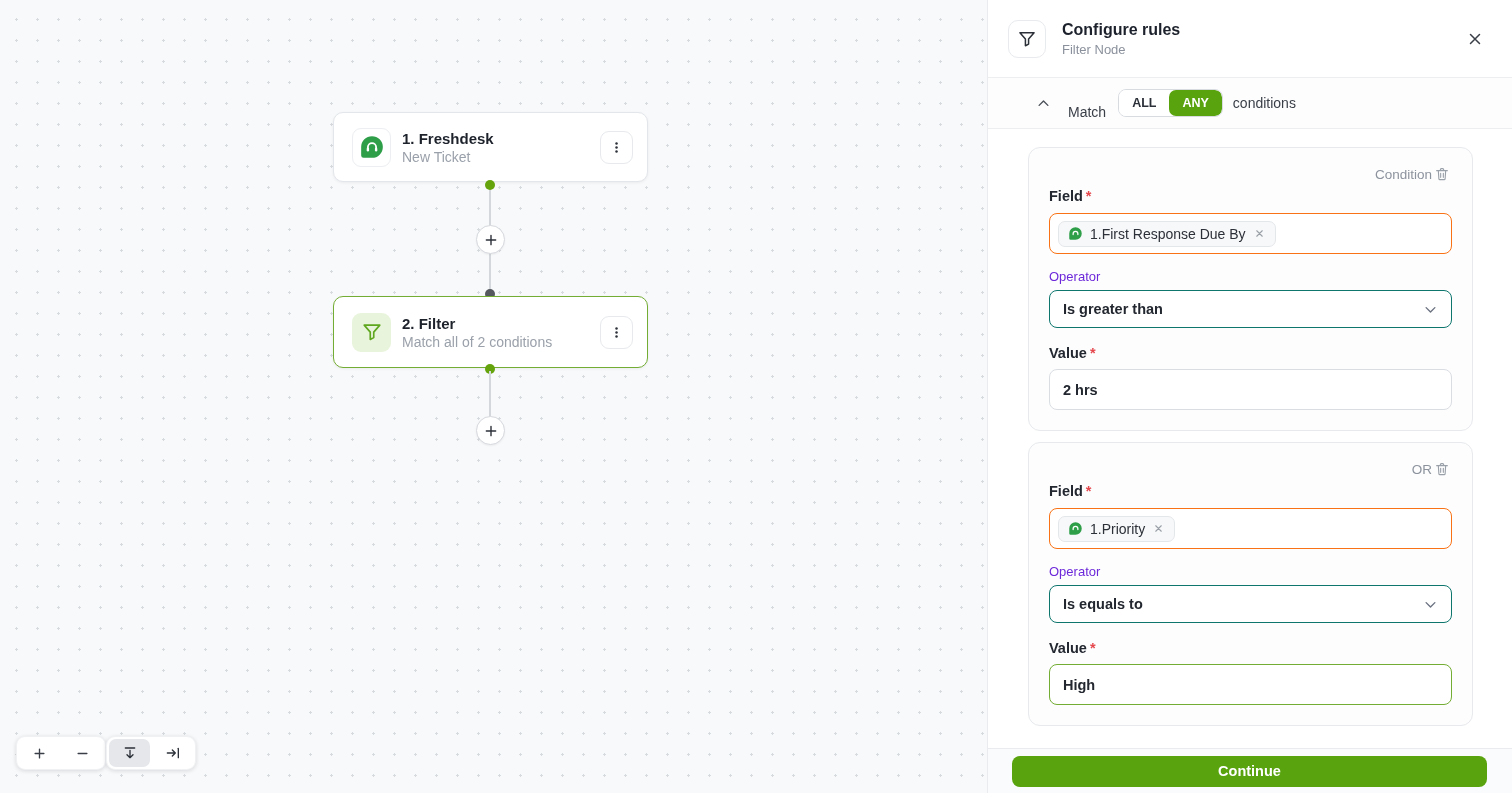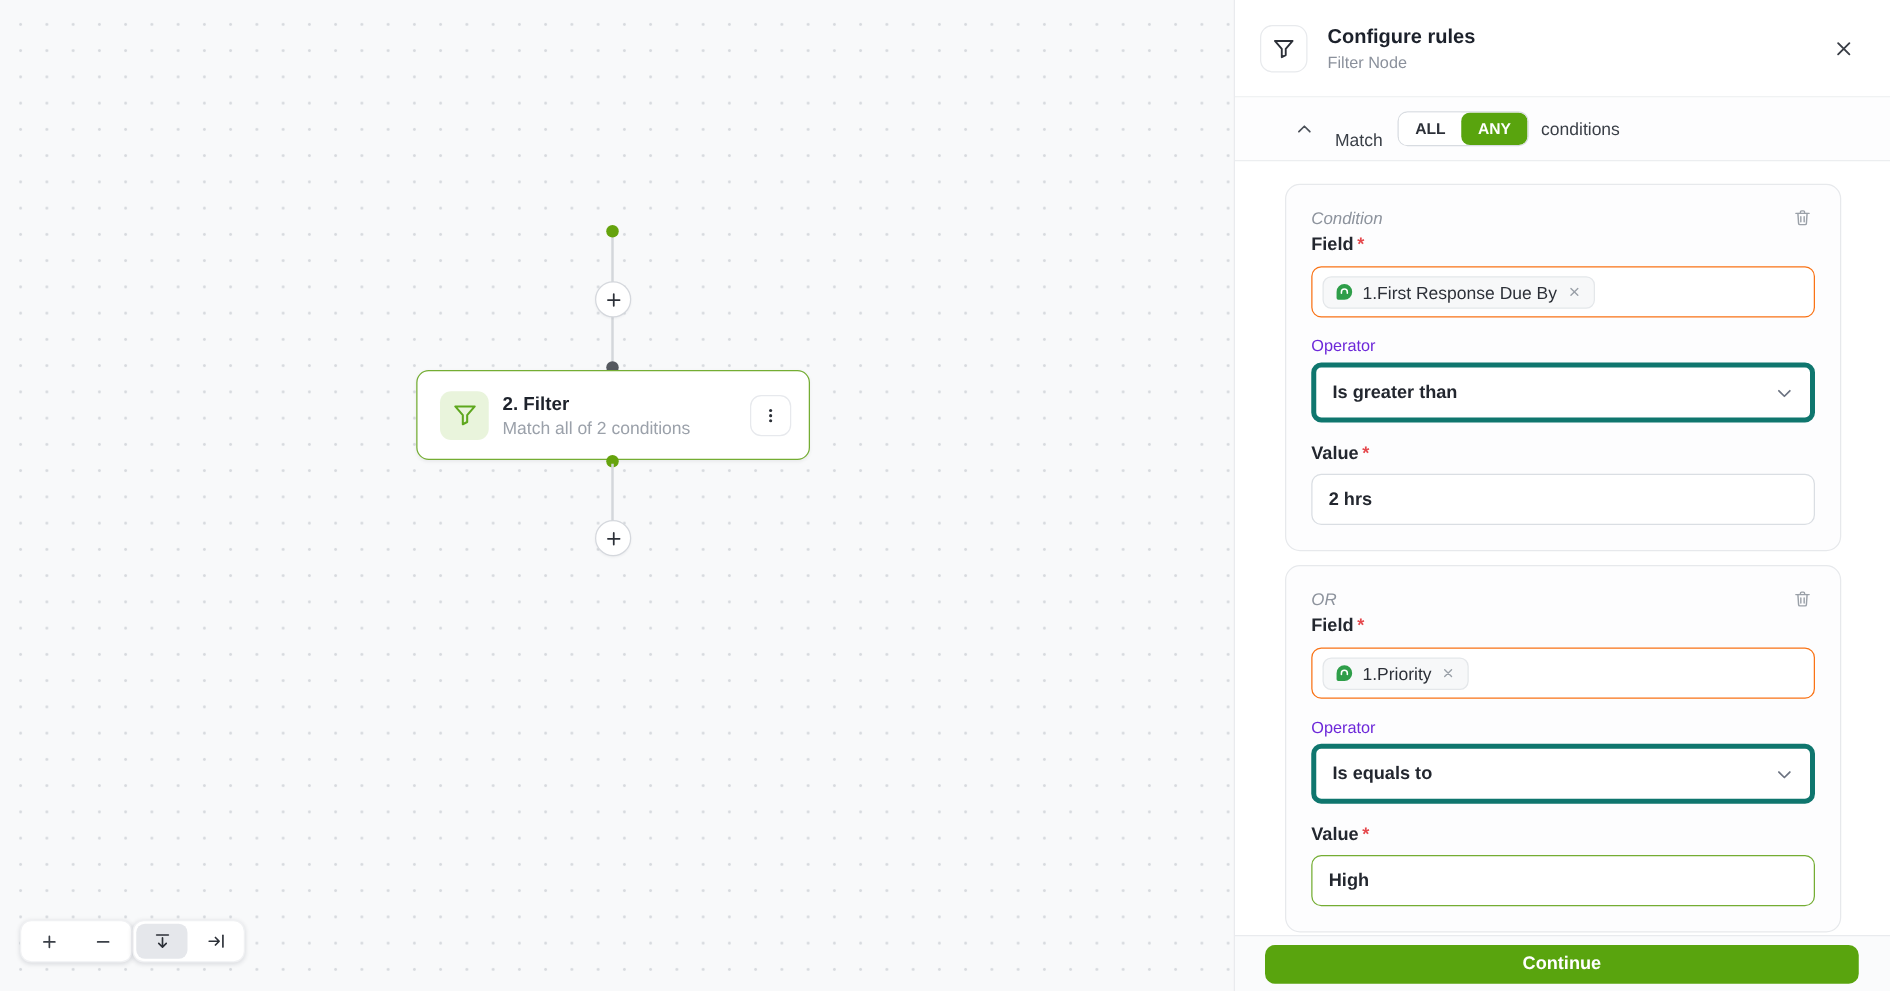--- a/index.html
+++ b/index.html
@@ -69,44 +69,65 @@
   .collapse-btn { background:none; border:none; cursor:pointer; color:#4b5058; display:flex; padding:2px; }
   .match-label { font-size:14px; color:#3a3f47; margin-left:15px;margin-top:17px; }
   .seg { display:flex; margin-left:12px; border:1px solid #d8dce1; border-radius:8px; background:#fff; overflow:hidden; }
   .seg-opt { font-size:12.5px; font-weight:700; padding:6px 13px; cursor:pointer; color:#2c3038; background:#fff; border:none; }
   .seg-opt.on { background:#59a40e; color:#fff; border-radius:7px; }
   .match-suffix { font-size:14px; color:#3a3f47; margin-left:10px; }
 
   .panel-body { height:619px; overflow:hidden; padding:18px 39px 0 40px; }
   .cond-card { background:#fdfdfe; border:1px solid #e7e9ec; border-radius:12px; padding:16px 20px 20px; }
   .cond-card + .cond-card { margin-top:11px; }
-  .card-head { display:flex; align-items:center; justify-content:space-between;font-style:italic; }
+  .card-head { display:flex; align-items:center; justify-content:flex-end; }
   .group-label { font-size:13.5px; color:#8d939d; }
   .trash-btn { background:none; border:none; cursor:pointer; color:#9aa0a8; display:flex; padding:2px; }
   .f-label { margin-top:4px; font-size:14.5px; font-weight:700; color:#23272f; }
   .req { color:#e5484d; margin-left:3px; font-weight:700; }
   .dim-label { margin-top:15px; font-size:13px; color:#6d28d9; }
   .tag-box { margin-top:9px; min-height:41px; border:1px solid #f97316; border-radius:8px; background:#fff; padding:6px 8px; display:flex; align-items:center; cursor:text; }
   .tag { display:inline-flex; align-items:center; gap:7px; background:#f7f8f9; border:1px solid #e4e7ea; border-radius:7px; padding:4px 9px; font-size:14px; color:#2c3038; }
   .tag-x { background:none; border:none; color:#9aa0a8; cursor:pointer; font-size:13px; display:flex; padding:0 1px; }
-  .select { margin-top:6px; height:48px; border:4px solid #0f766e; border-radius:8px; background:#fff; display:flex; align-items:center; padding:0 13px; cursor:pointer; }
+  .select { margin-top:6px; height:38px; border:1px solid #0f766e; border-radius:8px; background:#fff; display:flex; align-items:center; padding:0 13px; cursor:pointer; }
   .select span { font-size:14.5px; font-weight:600; color:#23272f; flex:1; }
   .text-input { margin-top:8px; width:100%; height:41px; border:1px solid #dadee3; border-radius:8px; padding:0 13px; font-size:14.5px; font-weight:600; color:#23272f; font-family:"Liberation Sans",sans-serif; background:#fff; outline:none; }
   .text-input.focused { border:1.5px solid #74ad33; }
 
   .panel-footer { position:absolute; left:0; bottom:0; width:524px; height:45px; background:#fafbfc; border-top:1px solid #e9ebee; display:flex; align-items:center; padding:0 25px 0 24px; }
   .continue-btn { flex:1; height:31px; background:#59a40e; color:#fff; border:none; border-radius:8px; font-size:14.5px; font-weight:600; cursor:pointer; font-family:"Liberation Sans",sans-serif; }
 </style>
 </head>
 <body>
 
 <div class="app">
 
   <div class="canvas">
 
+    <div class="node" style="left:333px; top:112px; height:70px;">
+      <div class="node-icon fd">
+        <svg width="26" height="26" viewBox="0 0 24 24">
+          <path fill="#2e9e49" d="M12 2a10 10 0 0 1 10 10 10 10 0 0 1-10 10H4.2A2.2 2.2 0 0 1 2 19.8V12A10 10 0 0 1 12 2z"></path>
+          <path fill="none" stroke="#fff" stroke-width="1.7" stroke-linecap="round" d="M8.2 13.6v-1.4a3.8 3.8 0 0 1 7.6 0v1.4"></path>
+          <rect x="7.1" y="12.6" width="2.2" height="3.6" rx="1.1" fill="#fff"></rect>
+          <rect x="14.7" y="12.6" width="2.2" height="3.6" rx="1.1" fill="#fff"></rect>
+        </svg>
+      </div>
+      <div class="node-text">
+        <div class="node-title">1. Freshdesk</div>
+        <div class="node-sub">New Ticket</div>
+      </div>
+      <button class="kebab">
+        <svg width="15" height="15" viewBox="0 0 24 24">
+          <circle cx="12" cy="5.5" r="2" fill="#2c3038"></circle>
+            <circle cx="12" cy="12" r="2" fill="#2c3038"></circle>
+            <circle cx="12" cy="18.5" r="2" fill="#2c3038"></circle>
+        </svg>
+      </button>
+    </div>
 
     <div class="edge-line" style="left:489px; top:186px; height:107px;"></div>
     <div class="edge-dot green" style="left:485px; top:180px;"></div>
     <button class="plus-btn" style="left:476px; top:225px;">
       <svg width="14" height="14" viewBox="0 0 24 24">
           <path d="M12 4v16M4 12h16" stroke="#2c3038" stroke-width="2.4" stroke-linecap="round"></path>
         </svg>
     </button>
     <div class="edge-dot dark" style="left:485px; top:289px;"></div>
 

